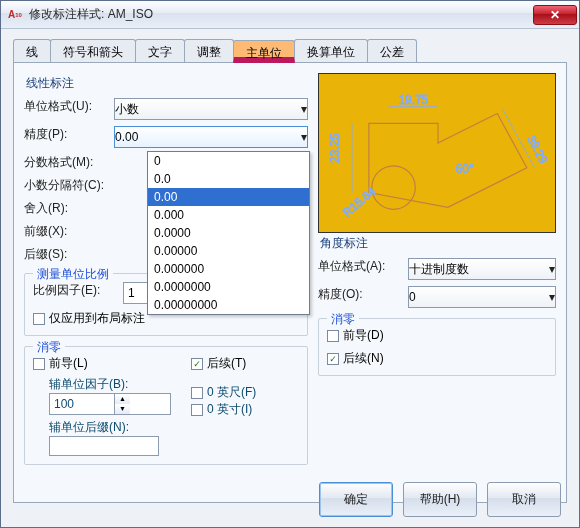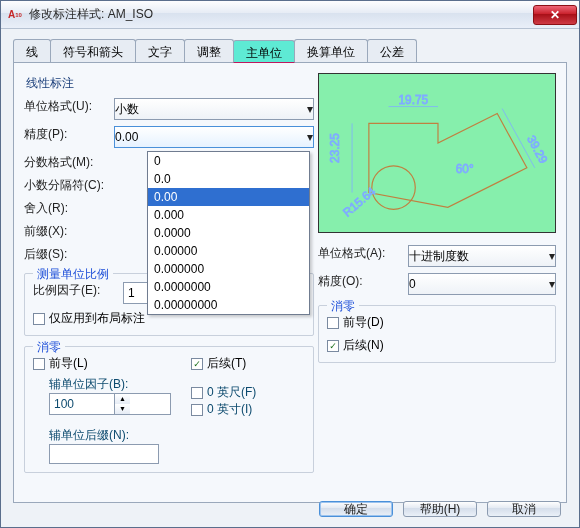--- a/index.html
+++ b/index.html
@@ -5,46 +5,46 @@
 *{box-sizing:border-box;margin:0;padding:0;font-family:"Microsoft YaHei","SimSun",Arial,sans-serif;font-size:12px}
 body{background:#d4dbe6;width:580px;height:528px;overflow:hidden}
 .dialog{width:580px;height:528px;background:#eef2f7;border:1px solid #5a6e8c;display:flex;flex-direction:column}
 .titlebar{height:28px;background:linear-gradient(#fdfdfe,#e6ecf5 45%,#d9e2ef 46%,#e9eff8);display:flex;align-items:center;padding:0 2px 0 6px;border-bottom:1px solid #b6c2d2}
 .titlebar .ico{width:16px;height:16px;margin-right:6px;display:flex;align-items:center;justify-content:center;color:#c62828;font-weight:bold;font-size:10px}
 .titlebar .ttl{flex:1;color:#2a2a2a}
 .titlebar .x{width:44px;height:20px;background:linear-gradient(#e67, #c8202a 45%, #a81018 46%, #cf3a44);border:1px solid #8b1015;border-radius:3px;color:#fff;display:flex;align-items:center;justify-content:center;font-weight:bold;cursor:pointer}
 .content{flex:1;padding:10px 12px;position:relative}
 .tabs{display:flex;border-bottom:1px solid #9aa8bb;height:24px}
 .tab{padding:4px 12px;border:1px solid #9aa8bb;border-bottom:none;background:#e7ecf3;margin-right:-1px;cursor:pointer;border-radius:3px 3px 0 0}
-.tab.active{background:#5eead4;border-bottom:1px solid #be185d;position:relative;top:1px}
-.pane{background:#f5f8fc;border:1px solid #9aa8bb;border-top:none;height:440px;padding:10px;display:flex;gap:4px}
+.tab.active{background:#fdba74;border-bottom:6px solid #be185d;position:relative;top:1px}
+.pane{background:#f5f8fc;border:1px solid #9aa8bb;border-top:none;height:440px;padding:10px;display:flex;gap:10px}
 .col{display:flex;flex-direction:column}
 .colL{flex:1}
 .colR{width:238px}
 .grp-title{color:#1a3e7a;margin:2px 0 6px 2px}
 .row{display:flex;align-items:flex-start;margin-bottom:6px}
 .lab{width:90px;color:#222}
 .sel,.txt{flex:1;height:22px;border:1px solid #8c9bb0;background:linear-gradient(#fff,#eef2f7);padding:0 0;display:flex;align-items:center;justify-content:space-between;position:relative}
 .sel .arr{width:16px;color:#222;text-align:right}
 .sel.hi{background:linear-gradient(#fff,#e6f2ff);border-color:#4a90d9}
 .spn{width:90px;height:22px;border:1px solid #8c9bb0;background:#fff;display:flex;align-items:center}
 .spn input{border:none;width:64px;padding:0 4px;background:transparent}
 .spn .spbtn{width:16px;display:flex;flex-direction:column;border-left:1px solid #8c9bb0}
 .spn .spbtn div{height:10px;font-size:7px;text-align:center;line-height:9px;background:linear-gradient(#fff,#e6ecf5);cursor:pointer}
 .chk{display:flex;align-items:center;gap:4px}
 .chk .bx{width:12px;height:12px;border:1px solid #7a8aa0;background:#fff;display:flex;align-items:center;justify-content:center;font-size:9px;color:#1a6e1a}
 .grp{border:1px solid #c8d0dc;border-radius:2px;padding:8px;margin-top:4px;position:relative}
 .grp>.gt{position:absolute;top:-8px;left:8px;background:#f5f8fc;padding:0 4px;color:#1d4ed8}
-.preview{width:100%;height:160px;background:#86efac;border:1px solid #333;position:relative;overflow:hidden;margin-bottom:12px}
+.preview{width:100%;height:160px;background:#eab308;border:1px solid #333;position:relative;overflow:hidden;}
 .preview svg{width:100%;height:100%}
 .dropdown{position:absolute;left:123px;top:78px;width:163px;background:#fff;border:1px solid #707c90;box-shadow:2px 2px 3px rgba(0,0,0,.2);z-index:10}
 .dropdown div{padding:2px 6px;cursor:pointer}
 .dropdown div.sel-item{background:#2f6fd0;color:#fff}
 .btnrow{position:absolute;bottom:10px;right:18px;display:flex;gap:10px}
-.btn{min-width:74px;height:16px;border:1px solid #8c9bb0;background:linear-gradient(#fefefe,#e3e9f2 45%,#d5deeb 46%,#eaf0f8);border-radius:3px;cursor:pointer;display:flex;align-items:center;justify-content:center;color:#222}
+.btn{min-width:74px;height:35px;border:1px solid #8c9bb0;background:linear-gradient(#fefefe,#e3e9f2 45%,#d5deeb 46%,#eaf0f8);border-radius:3px;cursor:pointer;display:flex;align-items:center;justify-content:center;color:#222}
 .btn.def{border-color:#4a90d9;box-shadow:0 0 0 1px #9cc3ee inset}
 .dis{color:#0c4a6e}
 </style>
 </head>
 <body>
 
 <div class="dialog">
   <div class="titlebar">
     <div class="ico">A<sub style="font-size:6px">10</sub></div>
     <div class="ttl">修改标注样式: AM_ISO</div>
@@ -133,21 +133,21 @@
                 </div>
               <div style="margin-left:16px;margin-top:4px">
                 <div class="dis">辅单位因子(B):</div>
                 <div class="spn" style="width:122px">
                     <input class="dis" value="100" style="">
                     <div class="spbtn">
                       <div>▲</div>
                       <div>▼</div>
                     </div>
                   </div>
-                <div class="dis" style="margin-top:12px">辅单位后缀(N):</div>
+                <div class="dis" style="margin-top:4px">辅单位后缀(N):</div>
                 <div class="txt dis" style="width:110px;height:20px;background:#fff"></div>
               </div>
             </div>
             <div style="flex:1">
               <div class="chk">
                   <div class="bx">✓</div>
                   <span>后续(T)</span>
                 </div>
               <div class="chk dis" style="margin-top:12px">
                   <div class="bx"></div>
@@ -174,20 +174,21 @@
                 <text x="80" y="30">19.75</text>
               <line x1="33" y1="50" x2="33" y2="120"></line>
                 <text x="20" y="90" transform="rotate(-90 20 90)">23.25</text>
               <line x1="185" y1="35" x2="218" y2="95"></line>
                 <text x="210" y="65" transform="rotate(62 210 65)">39.29</text>
               <text x="28" y="145" transform="rotate(-40 28 145)">R15.64</text>
               <text x="138" y="100">60°</text>
             </g>
           </svg>
         </div>
+        <div class="grp-title">角度标注</div>
         <div class="row">
           <div class="lab">单位格式(A):</div>
           <div class="sel">
               <span>十进制度数</span>
               <span class="arr">▾</span>
             </div>
         </div>
         <div class="row">
           <div class="lab">精度(O):</div>
           <div class="sel">

